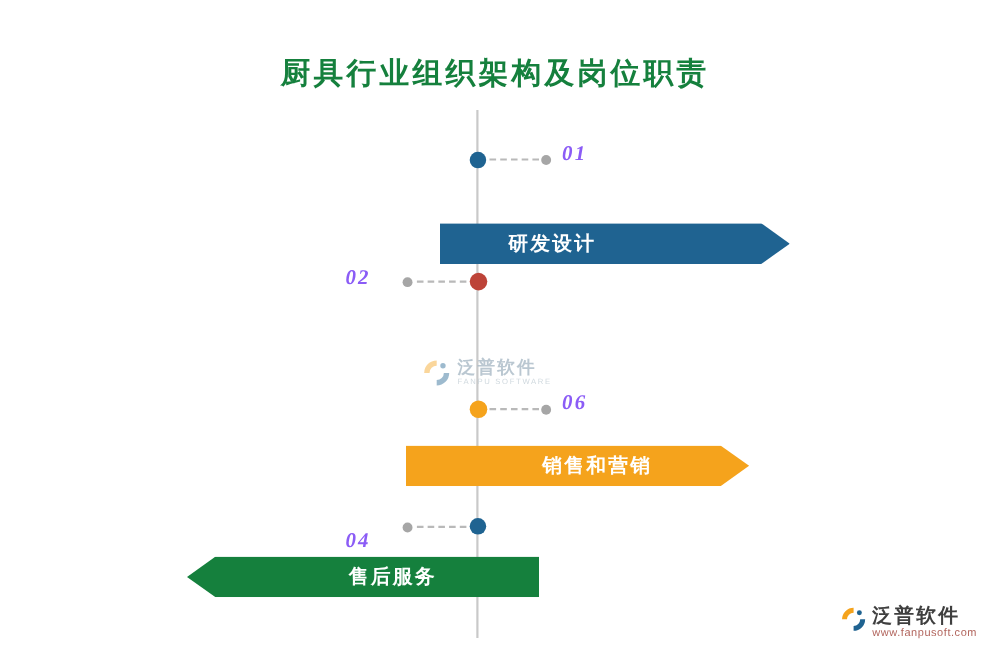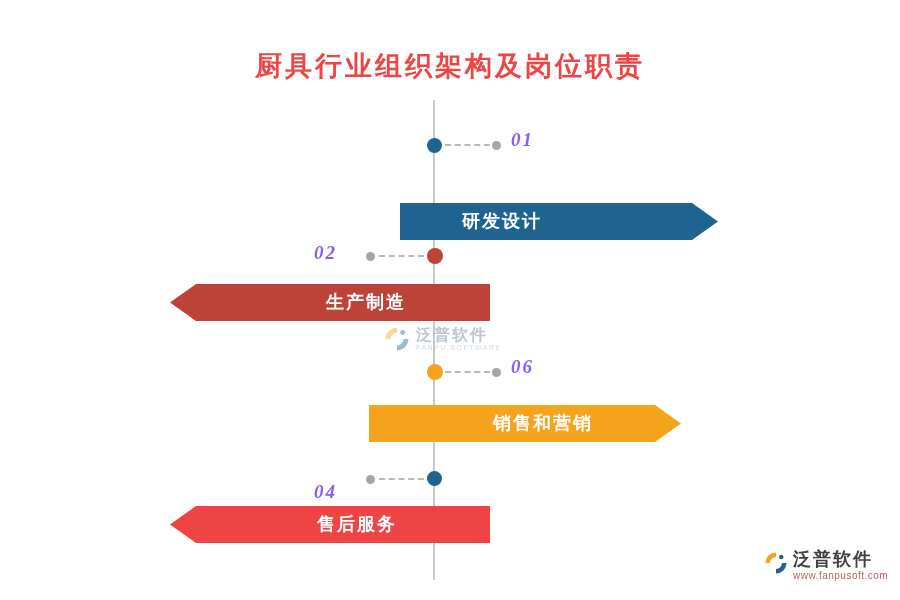--- a/index.html
+++ b/index.html
@@ -19,21 +19,21 @@
   }
   .title {
     position: absolute;
     top: 48px;
     left: 0;
     width: 100%;
     text-align: center;
     font-weight: bold;
     font-size: 27px;
     letter-spacing: 3px;
-    color: #ef4444;
+    color: #15803d;
   }
   .timeline {
     position: absolute;
     left: 433px;
     top: 100px;
     width: 2px;
     height: 480px;
     background: #c9c9c9;
   }
   .node-dot {
@@ -142,33 +142,32 @@
   <div class="node-dot" style="left: 427px; top: 138px; width: 15px; height: 15px; background-color: rgb(31, 99, 145);"></div>
   <div class="connector" style="left:445px; top:144px; width:45px;"></div>
   <div class="end-dot" style="left:492px; top:141px;"></div>
   <div class="num" style="left:511px; top:129px;">01</div>
   <div class="banner tip-right banner-1" style="background-color: rgb(31, 99, 145);">研发设计</div>
 
   <div class="num" style="left:314px; top:242px;">02</div>
   <div class="end-dot" style="left:366px; top:252px;"></div>
   <div class="connector" style="left:379px; top:255px; width:45px;"></div>
   <div class="node-dot" style="left: 427px; top: 248px; width: 16px; height: 16px; background-color: rgb(189, 67, 56);"></div>
-  <div class="banner tip-left banner-2" style="background-color: rgb(189, 67, 56);">生产制造</div>
 
   <div class="node-dot" style="left: 427px; top: 364px; width: 16px; height: 16px; background-color: rgb(245, 163, 28);"></div>
   <div class="connector" style="left:445px; top:371px; width:45px;"></div>
   <div class="end-dot" style="left:492px; top:368px;"></div>
   <div class="num" style="left:511px; top:356px;">06</div>
   <div class="banner tip-right banner-3" style="background-color: rgb(245, 163, 28);">销售和营销</div>
 
   <div class="num" style="left:314px; top:465px;margin-top:16px;">04</div>
   <div class="end-dot" style="left:366px; top:475px;"></div>
   <div class="connector" style="left:379px; top:478px; width:45px;"></div>
   <div class="node-dot" style="left: 427px; top: 471px; width: 15px; height: 15px; background-color: rgb(31, 99, 145);"></div>
-  <div class="banner tip-left banner-4" style="background-color: #ef4444;">售后服务</div>
+  <div class="banner tip-left banner-4" style="background-color: #15803d;">售后服务</div>
 
   <div class="watermark">
     <svg class="wm-logo" viewBox="0 0 32 32" aria-hidden="true">
       <path d="M16 2 A14 14 0 0 0 2 16 L8 16 A8 8 0 0 1 16 8 Z" fill="#f5a31c"></path>
       <path d="M30 16 A14 14 0 0 1 16 30 L16 24 A8 8 0 0 0 24 16 Z" fill="#1f6391"></path>
       <circle cx="23" cy="8" r="3" fill="#1f6391"></circle>
     </svg>
     <div>
       <div class="wm-cn">泛普软件</div>
       <div class="wm-en">FANPU SOFTWARE</div>

